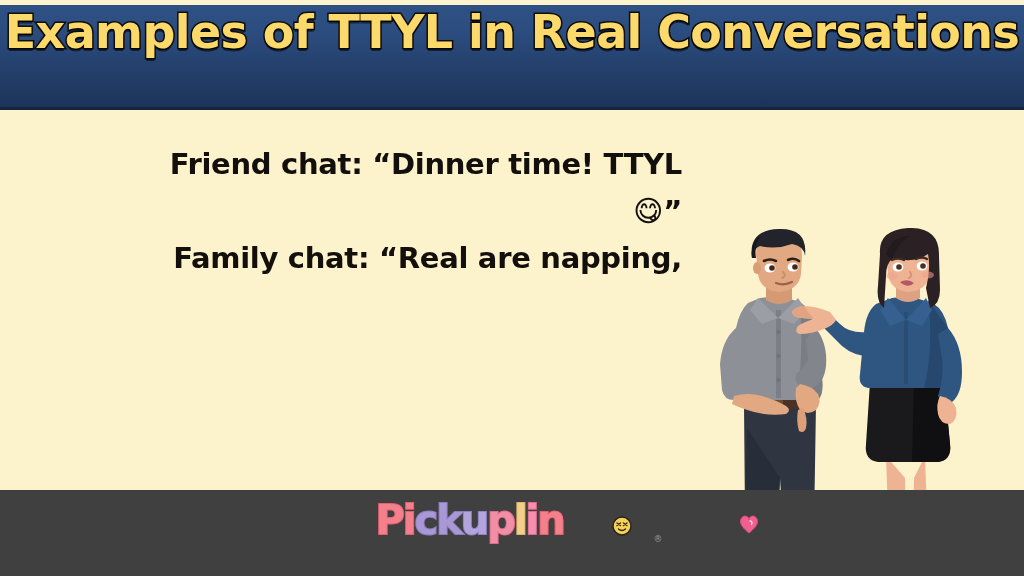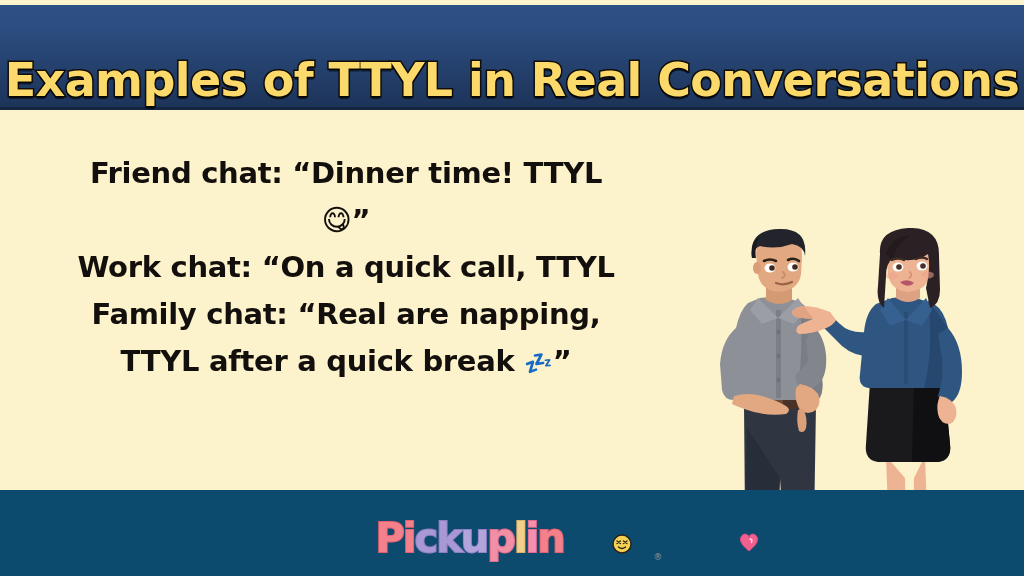--- a/index.html
+++ b/index.html
@@ -15,21 +15,21 @@
   .top-strip{
     position:absolute; left:0; top:0; width:1024px; height:5px;
     background:#fdf3cd;
   }
 
   
   .header-banner{
     position:absolute; left:0; top:5px; width:1024px; height:105px;
     background:linear-gradient(180deg,#2e5185 0%,#2b4c7e 28%,#24406c 62%,#1d3459 100%);
     border-bottom:3px solid #14253f;
-    display:flex; align-items:flex-end; justify-content:center;
+    display:flex; align-items:flex-start; justify-content:center;
   }
   .header-title{
     font-family:"DejaVu Sans", sans-serif;
     font-size:46px;
     font-weight:bold;
     letter-spacing:-0.6px;
     color:#fbd96b;
     -webkit-text-stroke:3px #100c06;
     paint-order:stroke fill;
     text-shadow:0 3px 0 rgba(0,0,0,.55);
@@ -37,43 +37,43 @@
   }
 
   
   .body-area{
     position:absolute; left:0; top:110px; width:1024px; height:380px;
     background:#fcf2cb;
   }
 
   
   .text-col{
-    position:absolute; left:10px; top:40px; width:672px;
-    text-align:center;
+    position:absolute; left:10px; top:31px; width:672px;
+    text-align:right;
     color:#120f0c;
     font-family:"DejaVu Sans", sans-serif;
     font-weight:bold;
     font-size:29px;
     line-height:47px;
     letter-spacing:-0.3px;
   }
   .ex-line{ display:block; }
   .emoji{ font-family:"DejaVu Sans", sans-serif; }
   .emoji-zzz{ color:#4f92c8; font-size:23px; }
 
   
   .illustration{
     position:absolute; left:700px; top:118px; width:318px; height:365px;
   }
 
   
   .footer{
     position:absolute; left:0; top:490px; width:1024px; height:86px;
-    background:#0c4a6e;
-    display:flex; align-items:center; justify-content:center;
+    background:#404040;
+    display:flex; align-items:flex-start; justify-content:center;
   }
   .logo{
     position:relative;
     font-family:"DejaVu Sans", sans-serif;
     font-weight:bold;
     font-size:40px;
     letter-spacing:-2px;
     line-height:1;
     white-space:nowrap;
     display:inline-block;
@@ -112,26 +112,21 @@
     <div class="header-title">Examples of TTYL in Real Conversations</div>
   </div>
 
   <div class="body-area">
 
     <div class="text-col">
       <span class="ex-line">Friend chat: “Dinner time! TTYL</span>
       <span class="ex-line">
         <span class="emoji">😋</span><span>”</span>
       </span>
-      <span class="ex-line">Work chat: “On a quick call, TTYL</span>
       <span class="ex-line">Family chat: “Real are napping,</span>
-      <span class="ex-line">
-        <span>TTYL after a quick break</span>
-        <span class="emoji emoji-zzz">💤</span><span>”</span>
-      </span>
     </div>
 
     <div class="illustration">
       <svg viewBox="0 0 318 365" width="318" height="365" xmlns="http://www.w3.org/2000/svg">
 
         <g>
 
           <path d="M44 176 L116 176 L114 300 Q113 320 110 330 L85 330 Q83 300 80 250 Q77 300 74 330 L49 330 Q46 310 45 290 Z" fill="#2f3642"></path>
           <path d="M80 250 Q78 300 75 330 L49 330 Q46 305 45 285 L47 200 Z" fill="#272e3a"></path>
 

